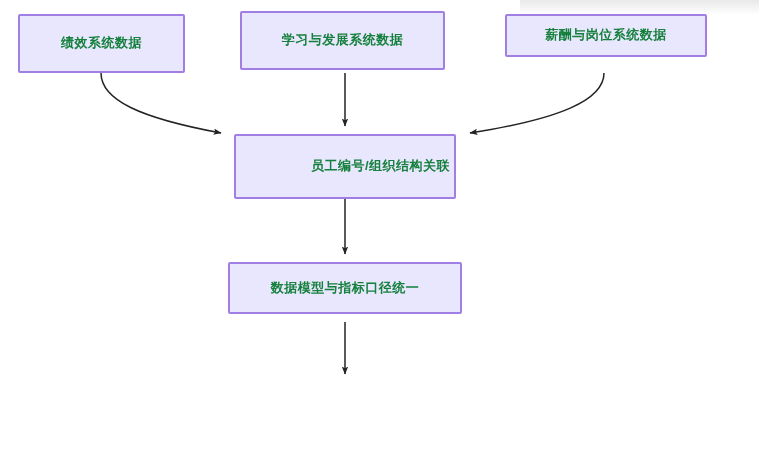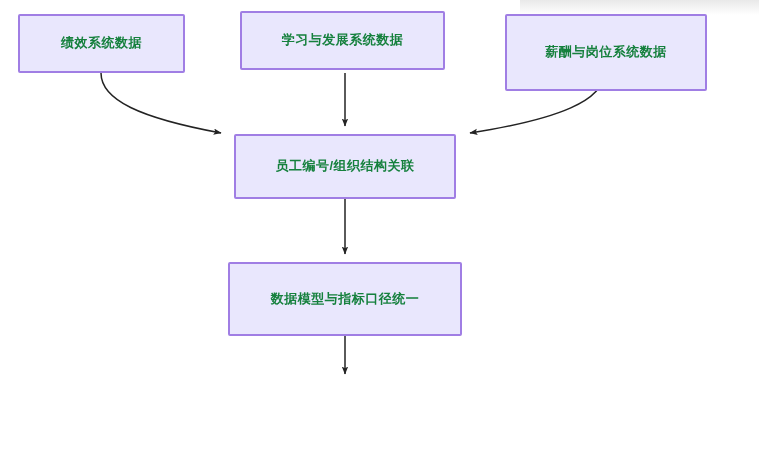--- a/index.html
+++ b/index.html
@@ -82,26 +82,26 @@
   </svg>
 
   <div class="node" style="left:18px; top:14px; width:167px; height:59px;">
     <span class="node-label">绩效系统数据</span>
   </div>
 
   <div class="node" style="left:240px; top:11px; width:205px; height:59px;">
     <span class="node-label">学习与发展系统数据</span>
   </div>
 
-  <div class="node" style="left:505px; top:14px; width:202px; height:77px;">
+  <div class="node" style="left:505px; top:14px; width:202px; height:43px;">
     <span class="node-label">薪酬与岗位系统数据</span>
   </div>
 
-  <div class="node" style="left:234px; top:134px; width:222px; height:65px;">
+  <div class="node" style="left:234px; top:134px; width:222px; height:65px;justify-content:flex-end;">
     <span class="node-label">员工编号/组织结构关联</span>
   </div>
 
-  <div class="node" style="left:228px; top:262px; width:234px; height:74px;">
+  <div class="node" style="left:228px; top:262px; width:234px; height:52px;">
     <span class="node-label">数据模型与指标口径统一</span>
   </div>
 
 
 </div>
 
 </body></html>

